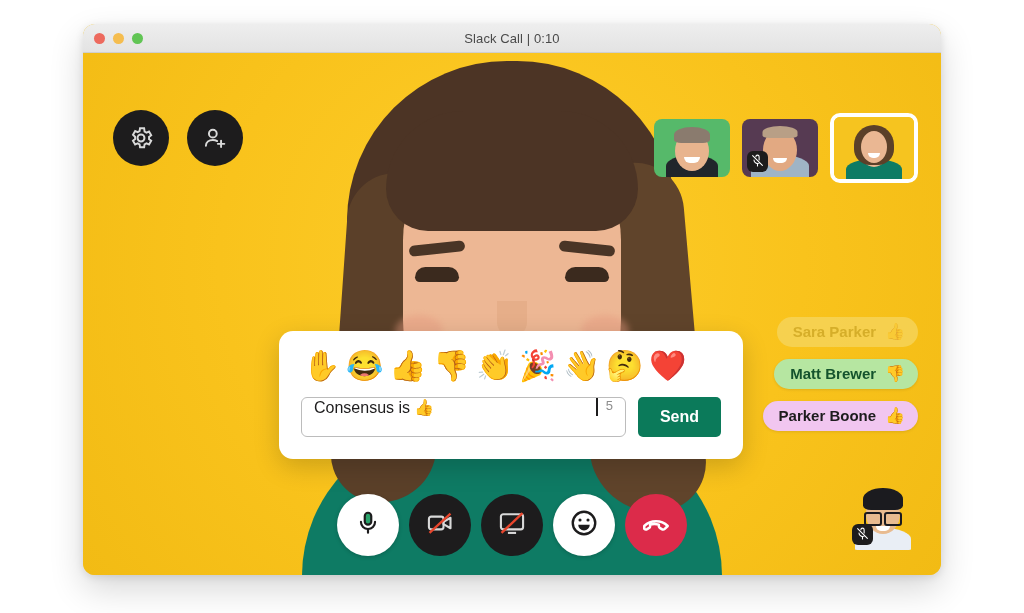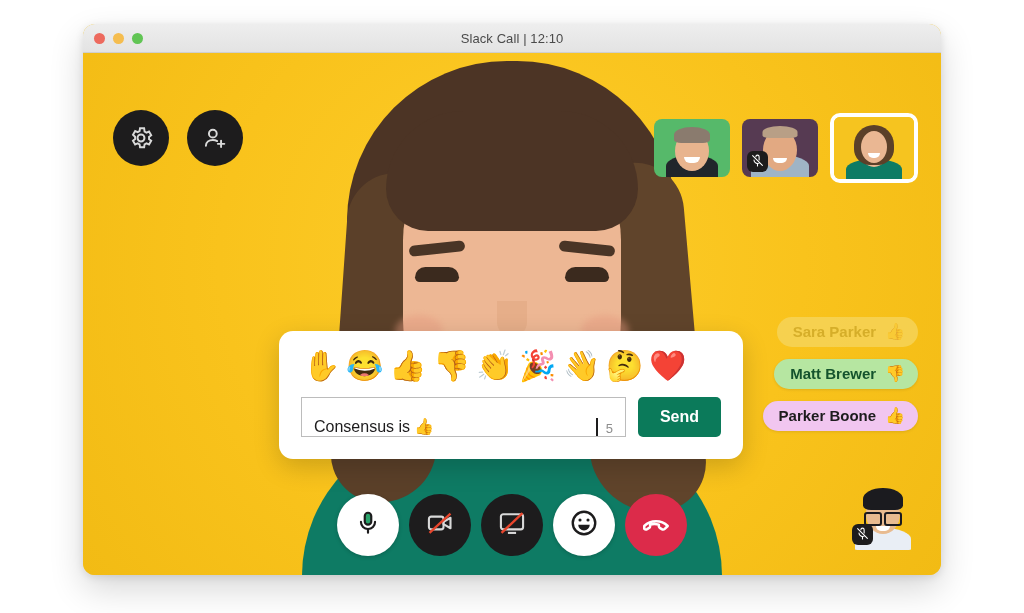--- a/index.html
+++ b/index.html
@@ -404,24 +404,24 @@
   }
   .input-row {
     display: flex;
     align-items: center;
     gap: 12px;
   }
   .text-field {
     flex: 1;
     height: 40px;
     border: 1px solid #bcbcbc;
-    border-radius: 0;
+    border-radius: 6px;
     background: #fff;
     display: flex;
-    align-items: flex-end;
+    align-items: flex-start;
     padding: 0 12px;
     box-sizing: border-box;
   }
   .field-value {
     flex: 1;
     font-size: 16px;
     color: #1d1c1d;
     display: flex;
     align-items: center;
     gap: 2px;
@@ -457,21 +457,21 @@
 <div id="stage">
 
   <div class="window">
 
     <div class="titlebar">
       <div class="traffic">
         <span class="dot red"></span>
         <span class="dot yellow"></span>
         <span class="dot green"></span>
       </div>
-      <div class="title-text">Slack Call | 12:10</div>
+      <div class="title-text">Slack Call | 0:10</div>
     </div>
 
     <div class="video-stage">
 
       <div class="speaker">
         <div class="spk-hair-back"></div>
         <div class="spk-body"></div>
         <div class="spk-neck"></div>
         <div class="spk-hair-left"></div>
         <div class="spk-hair-right"></div>

